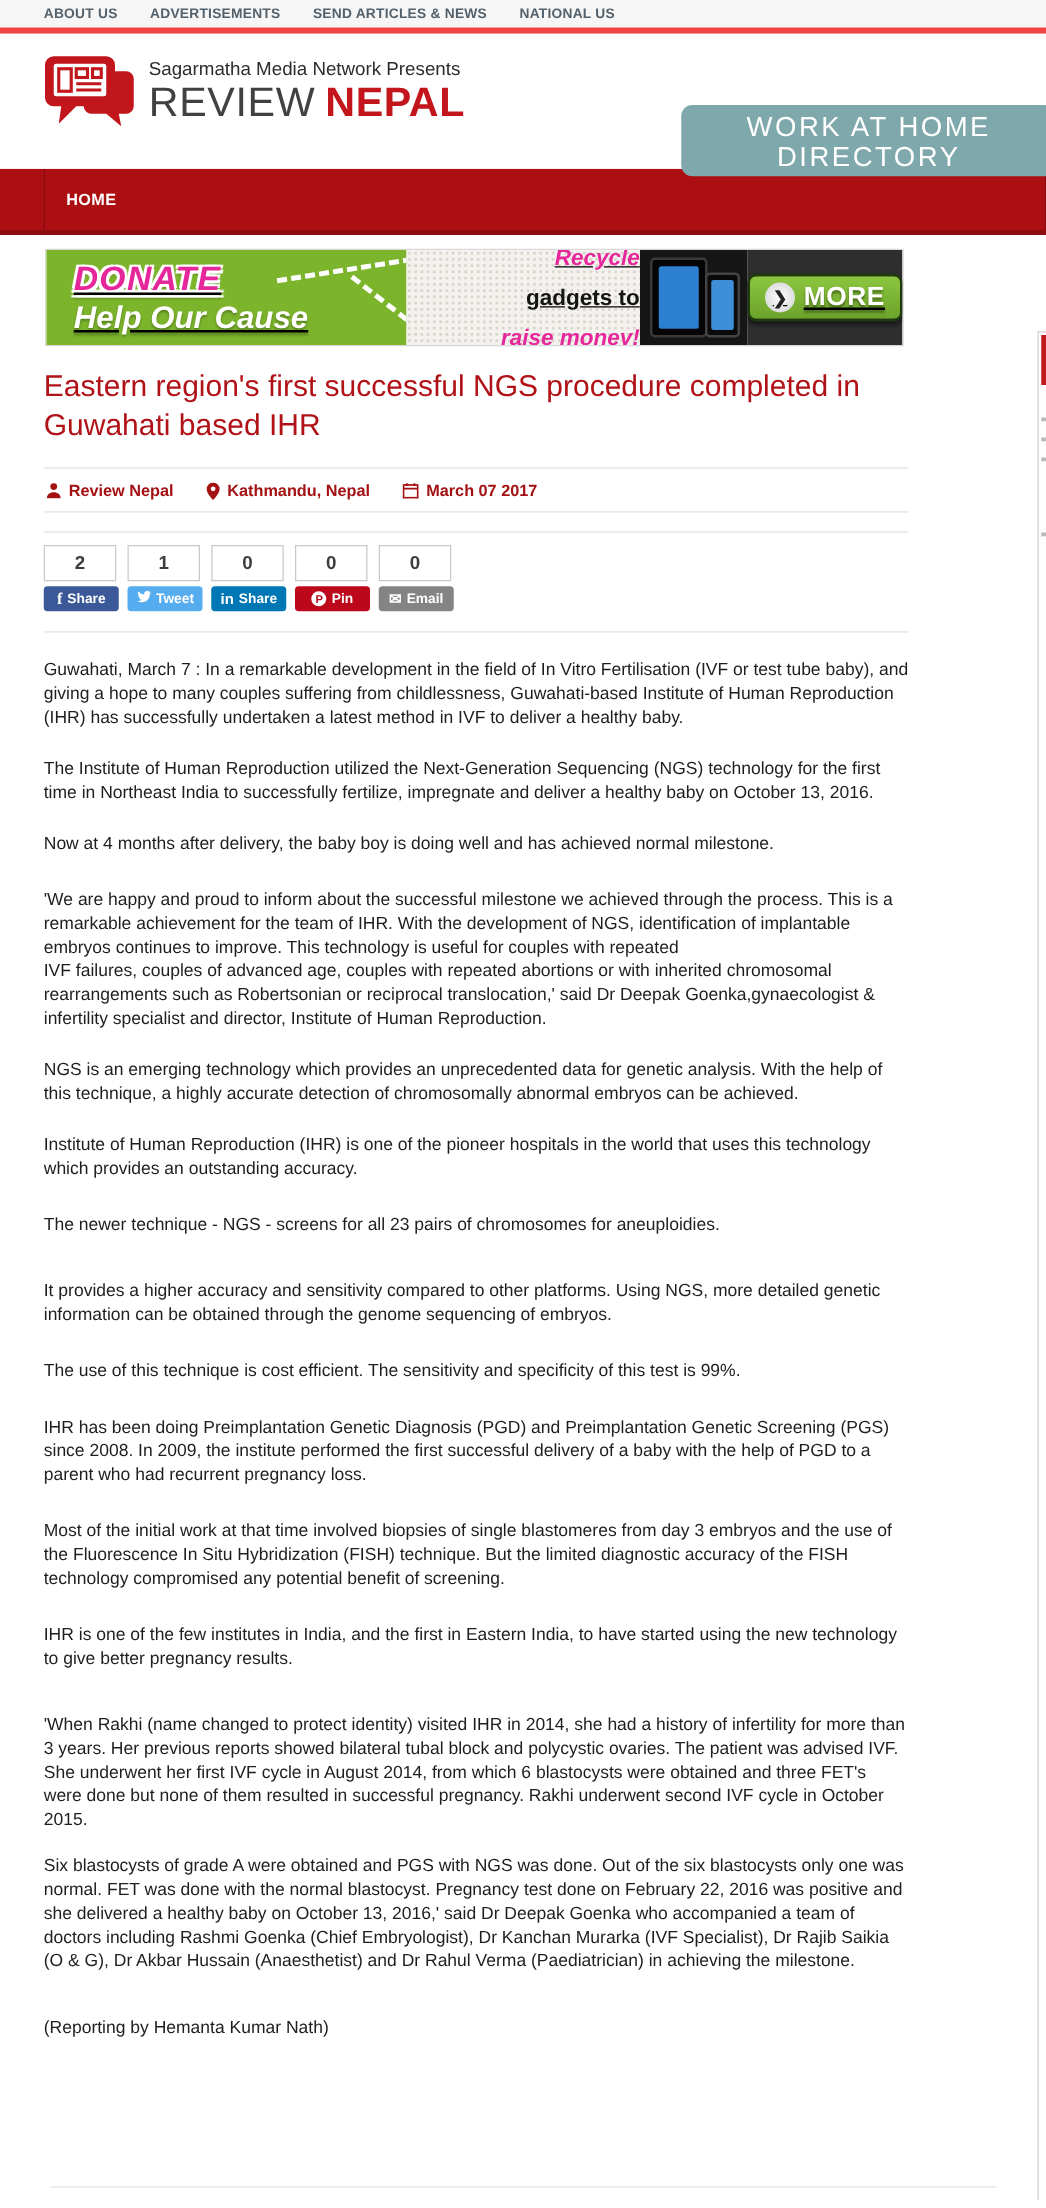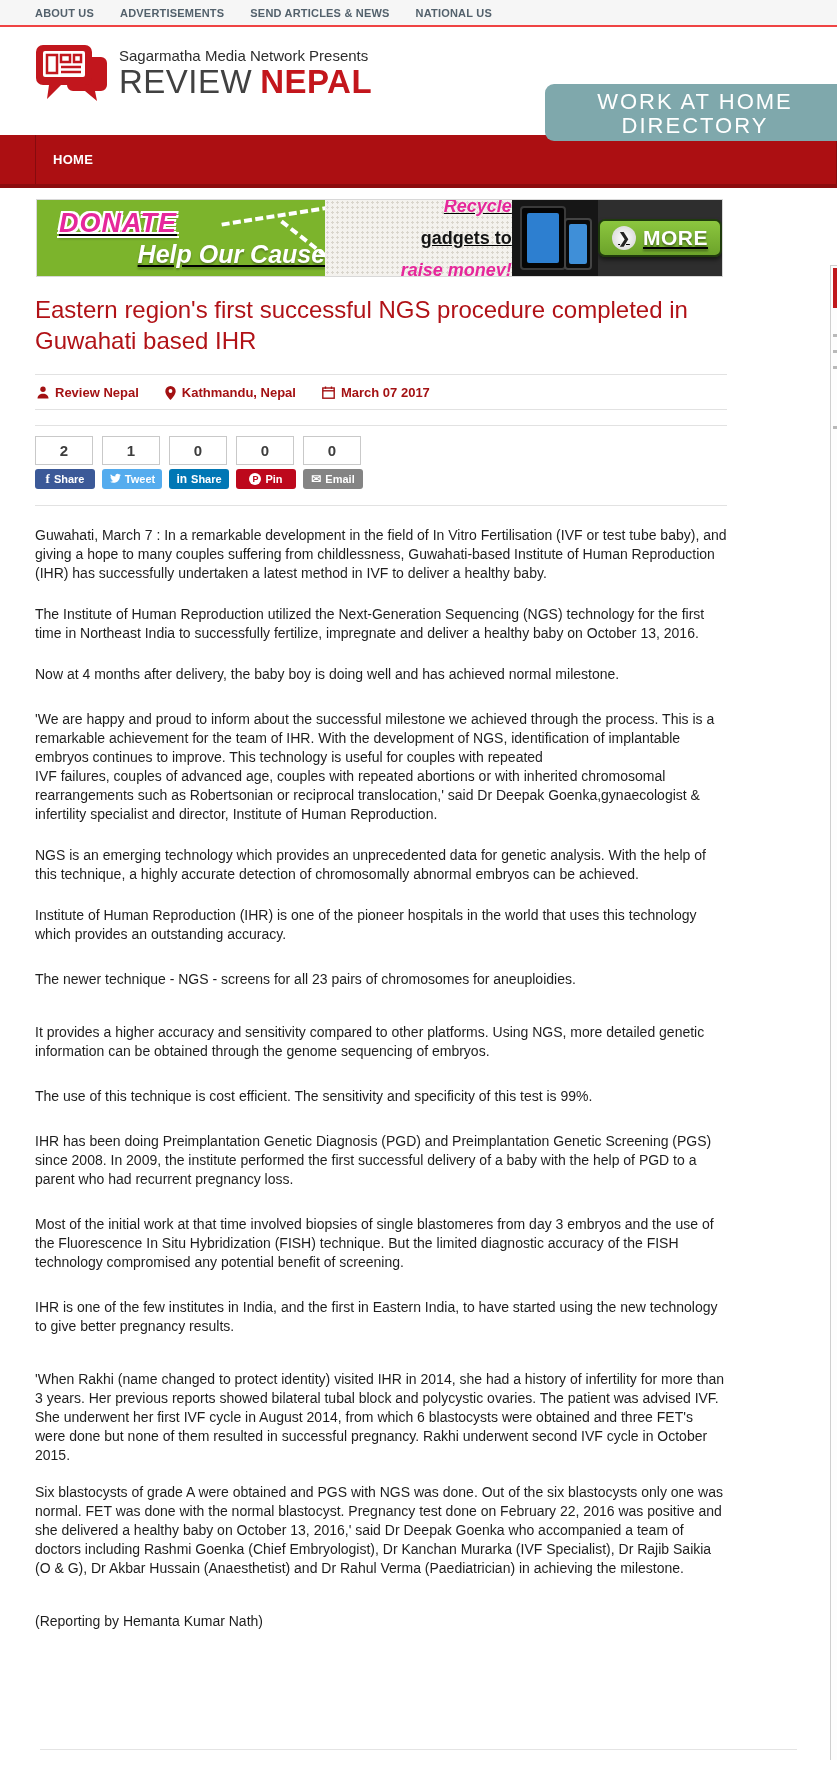--- a/index.html
+++ b/index.html
@@ -1,21 +1,21 @@
 <!DOCTYPE html>
 <html><head>
 <meta charset="utf-8">
 <style>
   * { box-sizing: border-box; margin: 0; padding: 0; }
   html,body { background:#fff; }
   body { font-family: "Liberation Sans", sans-serif; }
   #page { position:relative; width:837px; height:1766px; overflow:hidden; background:#fff; }
 
   
-  .topbar { height:27px; background:#f6f6f6; border-bottom:2px solid #ef4444;
+  .topbar { height:27px; background:#f6f6f6; border-bottom:5px solid #ef4444;
             display:flex; align-items:center; padding-left:35px; gap:26px; }
   .topbar a { font-size:11px; font-weight:bold; color:#53616c; text-decoration:none; letter-spacing:.2px; }
 
   
   .masthead { position:relative; height:108px; background:#fff; }
   .logo { position:absolute; left:35px; top:16px; display:flex; align-items:flex-start; gap:10px; cursor:pointer; }
   .logo-text { padding-top:4px; }
   .tagline { font-size:15px; color:#2d2d2d; }
   .brandline { margin-top:2px; font-size:33px; line-height:36px; letter-spacing:.5px; }
   .brand-primary { color:#414141; font-weight:400;margin-top:44px; }
@@ -33,21 +33,21 @@
               border-right:1px solid rgba(0,0,0,.22); cursor:pointer; letter-spacing:.3px; }
   .nav-item:first-child { border-left:1px solid rgba(0,0,0,.22); }
 
   
   .adbanner { position:absolute; left:37px; top:200px; width:685px; height:76px; display:flex;
               overflow:hidden; cursor:pointer; box-shadow:0 0 0 1px #d8d8d8;text-decoration:underline; }
   .ad-green { position:relative; width:300px; background:#7cb42c; padding:8px 0 0 22px; overflow:hidden; }
   .ad-donate { font-size:27px; font-weight:bold; font-style:italic; color:#e6279b; letter-spacing:1px;
                text-shadow:-2px -2px 0 #fff,2px -2px 0 #fff,-2px 2px 0 #fff,2px 2px 0 #fff,0 3px 2px rgba(0,0,0,.25); }
   .ad-cause { font-size:25px; font-weight:bold; font-style:italic; color:#fff; margin-top:1px;
-              text-shadow:0 2px 2px rgba(0,0,0,.3);text-align:right; }
+              text-shadow:0 2px 2px rgba(0,0,0,.3); }
   .ad-road1 { position:absolute; top:14px; right:-6px; width:110px; border-top:4px dashed #fff; transform:rotate(-9deg); }
   .ad-road2 { position:absolute; top:44px; right:-28px; width:80px; border-top:4px dashed #fff; transform:rotate(38deg); }
   .ad-speckle { width:195px; background:#f4f2ee;
                 background-image:radial-gradient(#d9d5cc 1px, transparent 1.2px); background-size:5px 5px;
                 display:flex; flex-direction:column; align-items:flex-end; justify-content:center;gap:12px; }
   .ad-recycle { font-size:18px; font-weight:bold; font-style:italic; color:#e6279b; line-height:20px; }
   .ad-gadgets-txt { font-size:18px; font-weight:bold; color:#141414; line-height:20px; }
   .ad-money { font-size:18px; font-weight:bold; font-style:italic; color:#e6279b; line-height:20px; }
   .ad-devices { position:relative; width:90px; background:#161616; }
   .dev-tablet { position:absolute; left:8px; top:6px; width:46px; height:64px; background:#050505;

